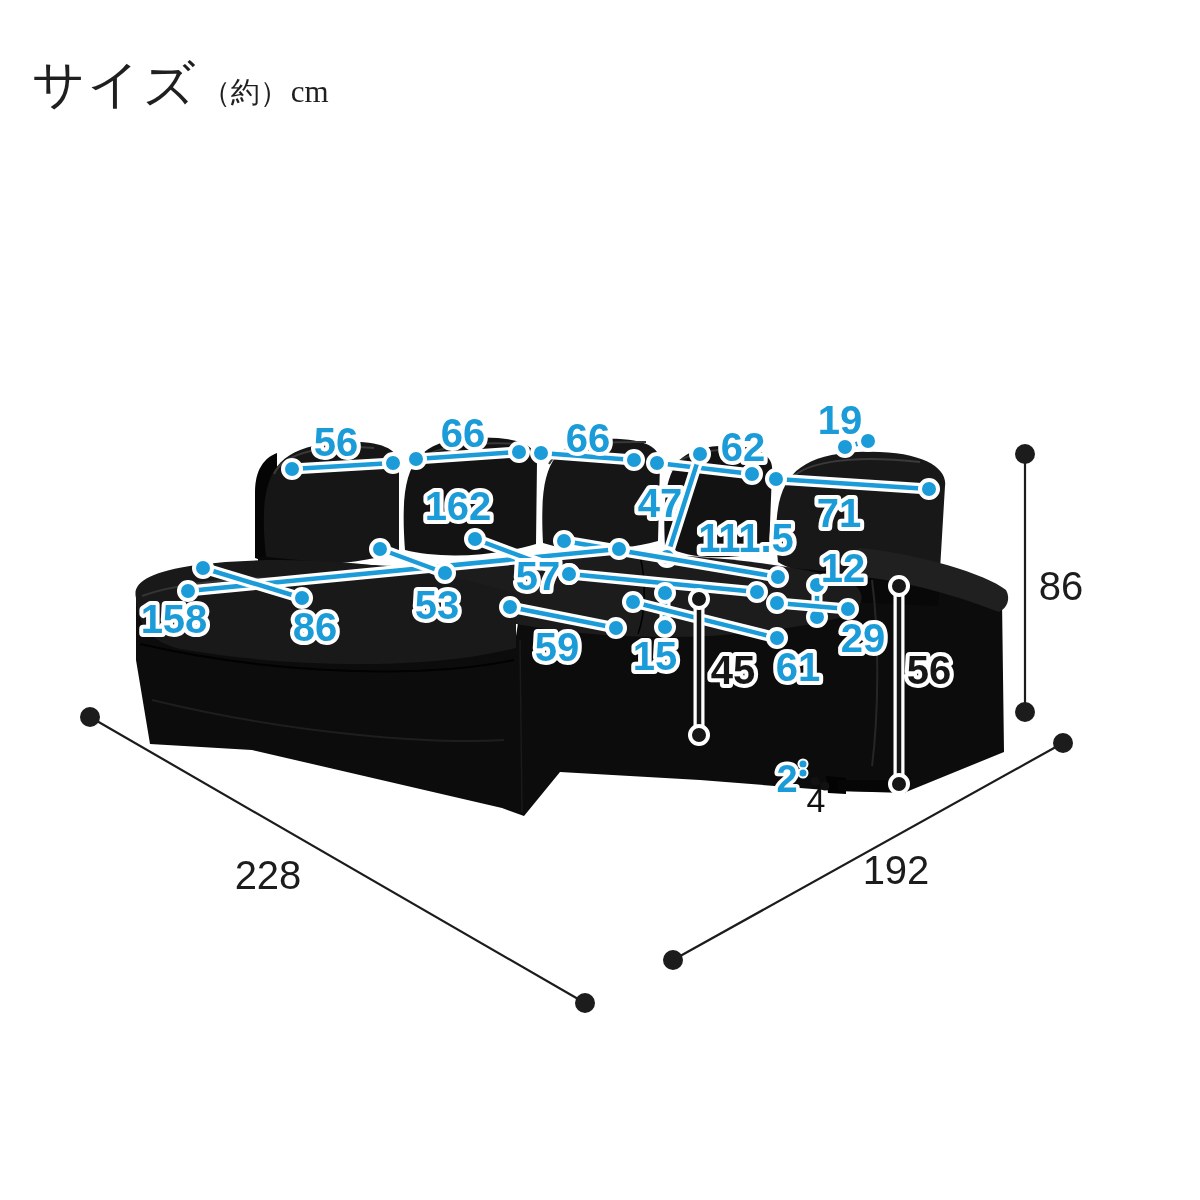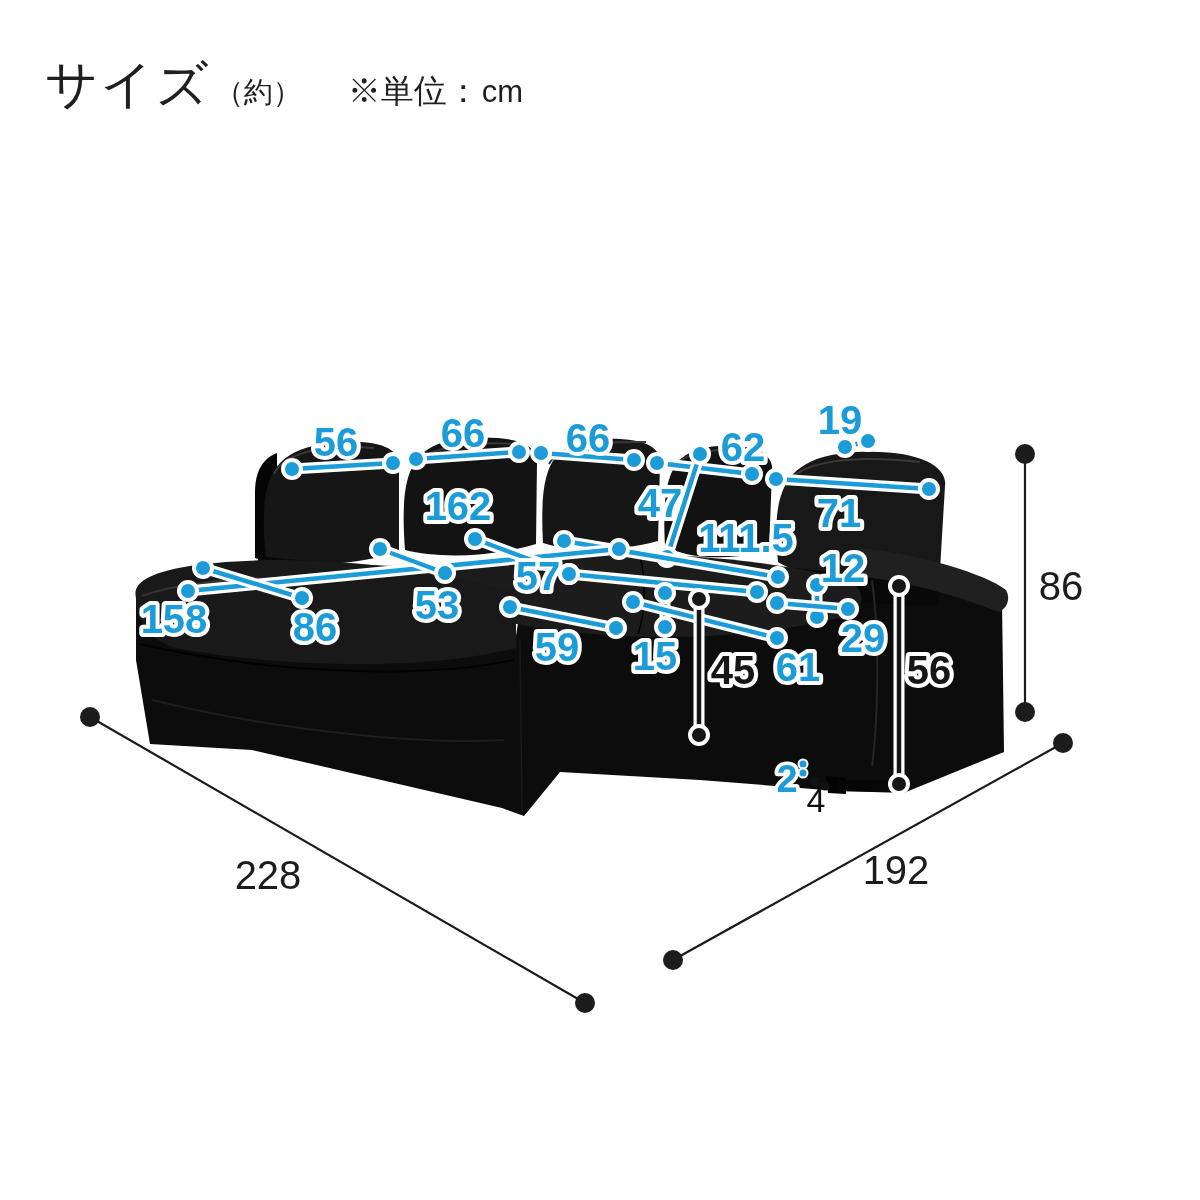--- a/index.html
+++ b/index.html
@@ -1,34 +1,33 @@
 <!DOCTYPE html>
 <html><head>
 <meta charset="utf-8">
 <style>
   html,body{margin:0;padding:0;background:#ffffff;}
   .stage{position:relative;width:1200px;height:1200px;background:#ffffff;overflow:hidden;
          font-family:"Liberation Sans", sans-serif;}
-  .header{position:absolute;left:45px;top:50px;display:flex;align-items:baseline;color:#1f1f1f;z-index:3;}
+  .header{position:absolute;left:32px;top:50px;display:flex;align-items:baseline;color:#1f1f1f;z-index:3;font-family:Liberation Serif, serif;}
   .t-main{font-size:52px;letter-spacing:2px;}
   .t-approx{font-size:29px;margin-left:4px;}
   .t-unit-prefix{font-size:33px;margin-left:46px;}
   .t-unit{font-size:31px;margin-left:2px;}
   svg#scene{position:absolute;left:0;top:0;width:1200px;height:1200px;}
   text{font-family:"Liberation Sans", sans-serif;}
 </style>
 </head>
 <body>
 
 <div class="stage">
 
   <div class="header">
     <span class="t-main">サイズ</span>
     <span class="t-approx">（約）</span>
-    <span class="t-unit-prefix">※単位：</span>
     <span class="t-unit">cm</span>
   </div>
 
   <svg id="scene" viewBox="0 0 1200 1200">
 
     <g id="sofa">
 
       <path d="M136,598 L516,636 L520,610 L848,598 L866,560 L1002,600 L1004,752 L906,792 L838,791 L700,780 L560,772 L524,816 L502,808 L252,750 L150,744 L136,660 Z" fill="#0c0c0c"></path>
 
       <path d="M255,558 L255,492 C255,470 264,458 277,453 L277,566 Z" fill="#050505"></path>

